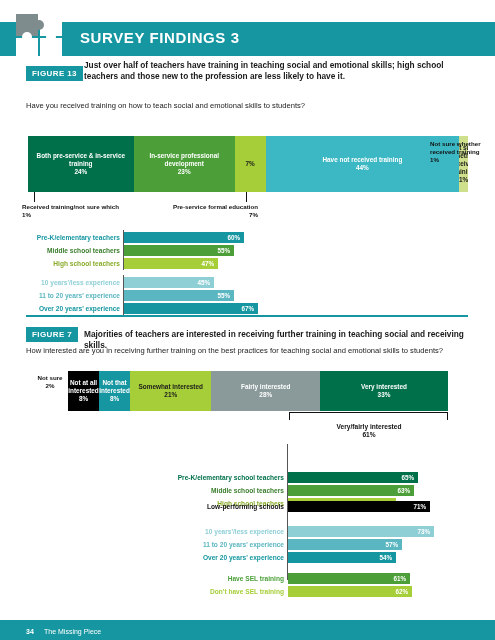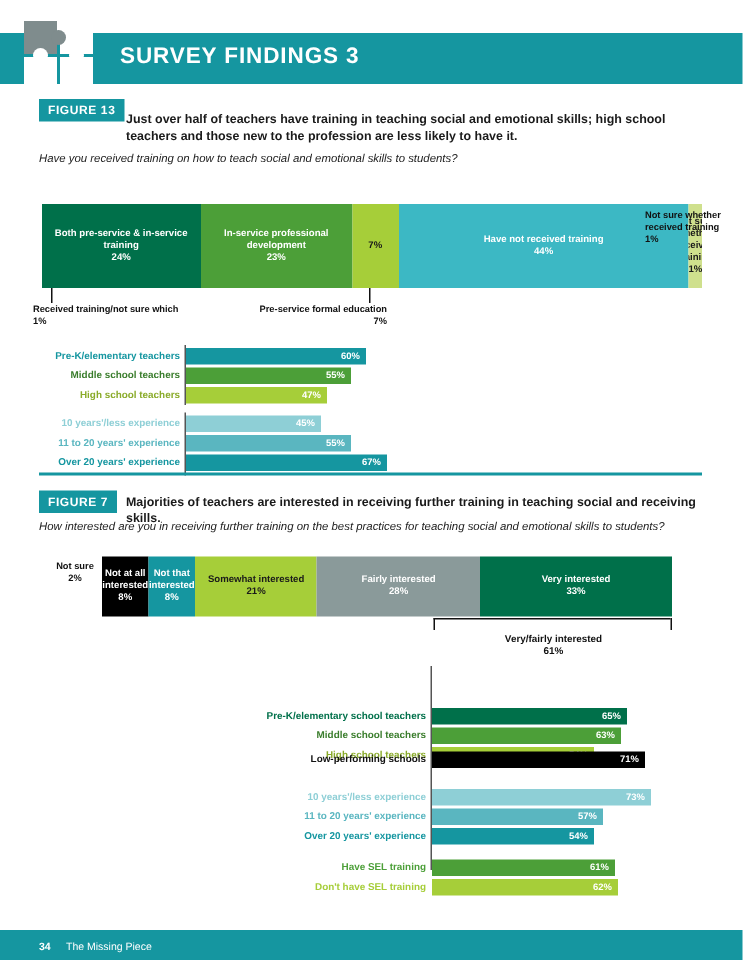--- a/index.html
+++ b/index.html
@@ -8,21 +8,21 @@
 
   
   .header{position:absolute;left:0;top:22px;width:495px;height:34px;background:#1596a0;}
   .puzzle{position:absolute;left:14px;top:10px;width:58px;height:58px;}
   .header-title{position:absolute;left:80px;top:29px;color:#fff;font-size:15px;font-weight:bold;letter-spacing:.6px;}
 
   
   .figtag{position:absolute;background:#1596a0;color:#fff;font-size:8px;font-weight:bold;letter-spacing:.4px;
           padding:3px 6px;}
   .figcap{position:absolute;font-size:8.3px;font-weight:bold;color:#1a1a1a;line-height:1.35;}
-  .question{position:absolute;font-size:7.6px;font-style:italic;color:#222;line-height:1.35;}
+  .question{position:absolute;font-size:7.6px;color:#222;line-height:1.35;}
 
   .rule{position:absolute;background:#1596a0;height:2px;}
 
   
   .stack{position:absolute;display:flex;height:56px;}
   .seg{position:relative;display:flex;flex-direction:column;align-items:center;justify-content:center;
        font-size:6.4px;font-weight:bold;text-align:center;line-height:1.25;overflow:hidden;}
   .seg span{display:block;}
 
   .toplab{position:absolute;font-size:7.2px;font-weight:bold;text-align:center;line-height:1.3;color:#111;}
@@ -57,21 +57,21 @@
     <rect x="26" y="4" width="22" height="22" fill="#ffffff"></rect>
     <rect x="2" y="28" width="22" height="22" fill="#ffffff"></rect>
     <rect x="26" y="28" width="22" height="22" fill="#ffffff"></rect>
     <circle cx="25" cy="15" r="5" fill="#7f8c8d"></circle>
     <circle cx="13" cy="27" r="5" fill="#ffffff"></circle>
     <circle cx="37" cy="27" r="5" fill="#ffffff"></circle>
   </svg>
   <div class="header-title">SURVEY FINDINGS 3</div>
 
   <div class="figtag" style="left:26px;top:66px;">FIGURE 13</div>
-  <div class="figcap" style="left:84px;top:74px;width:385px;">Just over half of teachers have training in teaching social and emotional skills; high school teachers and those new to the profession are less likely to have it.</div>
+  <div class="figcap" style="left:84px;top:60px;width:385px;">Just over half of teachers have training in teaching social and emotional skills; high school teachers and those new to the profession are less likely to have it.</div>
   <div class="question" style="left:26px;top:101px;width:420px;">Have you received training on how to teach social and emotional skills to students?</div>
 
 
   <div class="stack" id="fig13-stack" style="left:28px;top:136px;width:440px;">
       <div class="seg" style="flex: 24 0 0px; background: rgb(0, 112, 74); color: rgb(255, 255, 255);">
         <span>Both pre-service &amp; in-service training</span>
         <span>24%</span>
       </div>
       <div class="seg" style="flex: 23 0 0px; background: rgb(76, 159, 56); color: rgb(255, 255, 255);">
         <span>In-service professional development</span>

